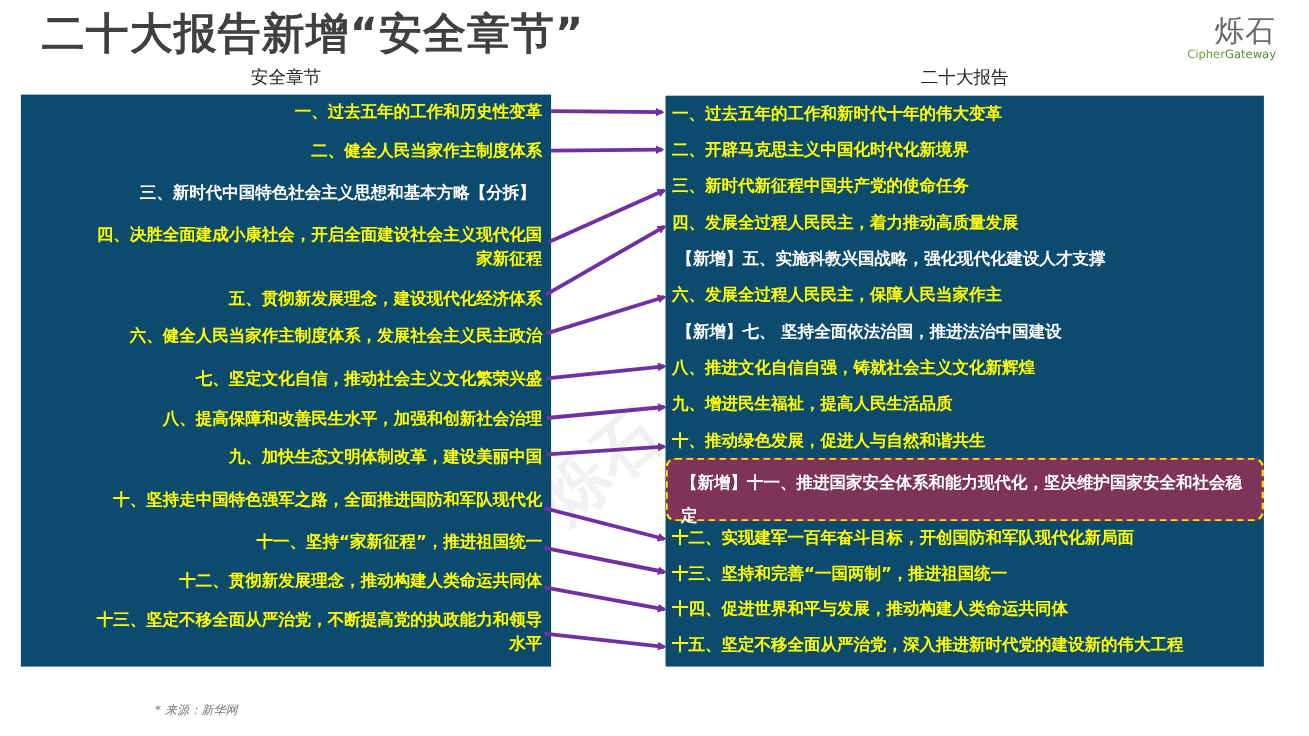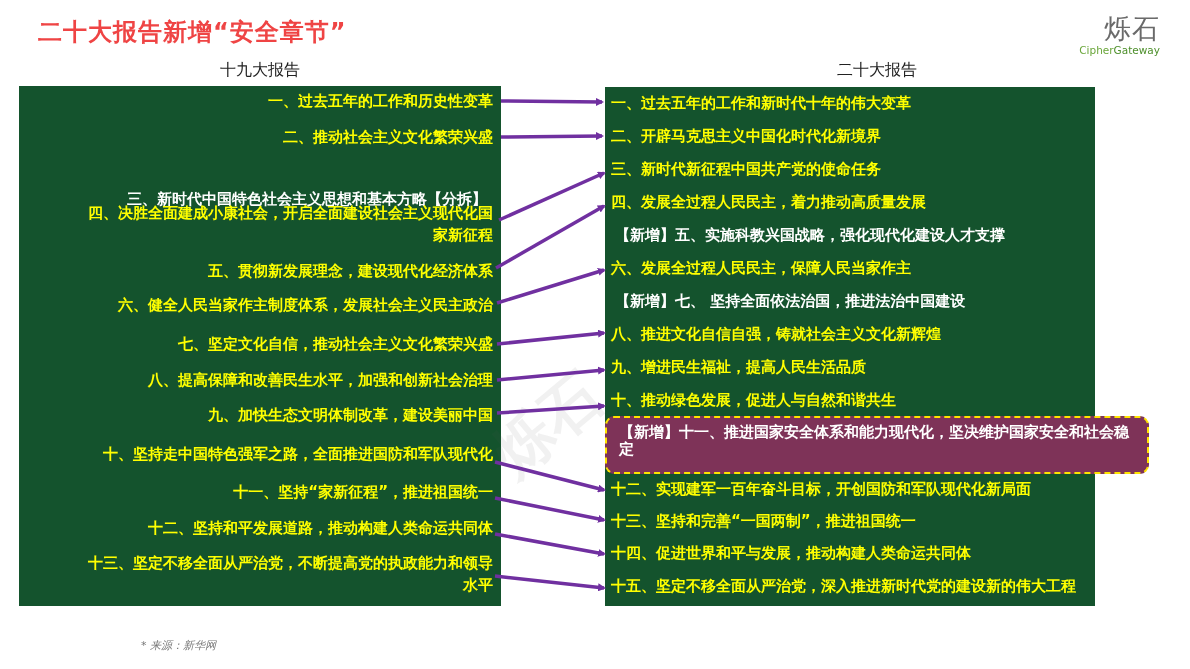--- a/index.html
+++ b/index.html
@@ -1,56 +1,56 @@
 <!DOCTYPE html>
 <html><head>
 <meta charset="utf-8">
 <style>
   * { margin: 0; padding: 0; box-sizing: border-box; }
   html, body { width: 1190px; height: 669px; background: #ffffff; overflow: hidden; }
   body { position: relative; font-family: "DejaVu Sans", "Liberation Sans", sans-serif; }
 
   .title {
     position: absolute; left: 38px; top: 14px;
-    font-size: 24px; font-weight: bold; color: #ef4444;
+    font-size: 39px; font-weight: bold; color: #404040;
     letter-spacing: 1px; line-height: 36px;
   }
   .logo { position: absolute; left: 1076px; top: 14px; width: 84px; text-align: right; }
   .logo-cn { font-size: 27px; color: #6a6a6a; line-height: 30px; letter-spacing: 1px; font-weight: normal; }
   .logo-en { font-size: 10.5px; line-height: 12px; font-weight: normal; }
   .logo-en .c1 { color: #6aa63a; }
   .logo-en .c2 { color: #4d8f2b; }
 
   .col-head {
     position: absolute; top: 60px; font-size: 16px; color: #222;
     text-align: center; line-height: 20px;
   }
   .col-head.left { left: 19px; width: 482px; }
   .col-head.right { left: 605px; width: 544px; }
 
-  .panel { position: absolute; background: #14532d; }
+  .panel { position: absolute; background: #0c4a6e; }
   .panel.left { left: 19px; top: 86px; width: 482px; height: 520px; }
-  .panel.right { left: 605px; top: 87px; width: 490px; height: 519px; padding-left: 24px; }
+  .panel.right { left: 605px; top: 87px; width: 544px; height: 519px; padding-left: 24px; }
 
   .item {
     position: absolute; font-size: 15px; font-weight: bold; color: #ffff00;
     line-height: 22px; white-space: nowrap;
   }
   .panel.left .item { right: 8px; text-align: right; }
   .panel.right .item { left: 6px; }
-  .item.white { color: #ffffff; margin-top: 24px; }
+  .item.white { color: #ffffff; }
   .item.new { color: #ffffff; left: 10px !important; }
 
   .highlight {
     position: absolute; left: 605px; top: 416px; width: 544px; height: 58px;
     background: #7e3358; border: 2px dashed #ffe400; border-radius: 9px;
     padding: 6px 10px 0 12px;
   }
   .highlight .txt {
-    color: #ffffff; font-size: 15px; font-weight: bold; line-height: 17px;
+    color: #ffffff; font-size: 15px; font-weight: bold; line-height: 30px;
   }
 
   .arrows { position: absolute; left: 0; top: 0; width: 1190px; height: 669px; pointer-events: none; }
 
   .watermark {
     position: absolute; left: 520px; top: 370px; width: 140px; height: 180px;
     pointer-events: none; opacity: 0.08; transform: rotate(-40deg);
     font-size: 60px; font-weight: bold; color: #555; line-height: 70px;
   }
   .source {
@@ -62,37 +62,37 @@
 </head>
 <body>
 
 <div class="title">二十大报告新增“安全章节”</div>
 
 <div class="logo">
   <div class="logo-cn">烁石</div>
   <div class="logo-en"><span class="c1">Cipher</span><span class="c2">Gateway</span></div>
 </div>
 
-<div class="col-head left">十九大报告</div>
+<div class="col-head left">安全章节</div>
 <div class="col-head right">二十大报告</div>
 
 <div class="panel left">
   <div class="item" style="top:4px">一、过去五年的工作和历史性变革</div>
-  <div class="item" style="top:40px">二、推动社会主义文化繁荣兴盛</div>
+  <div class="item" style="top:40px">二、健全人民当家作主制度体系</div>
   <div class="item white" style="top:78px;right:14px">三、新时代中国特色社会主义思想和基本方略【分拆】</div>
   <div class="item" style="top:116px">四、决胜全面建成小康社会，开启全面建设社会主义现代化国</div>
   <div class="item" style="top:138px">家新征程</div>
   <div class="item" style="top:174px">五、贯彻新发展理念，建设现代化经济体系</div>
   <div class="item" style="top:208px">六、健全人民当家作主制度体系，发展社会主义民主政治</div>
   <div class="item" style="top:247px">七、坚定文化自信，推动社会主义文化繁荣兴盛</div>
   <div class="item" style="top:318px">九、加快生态文明体制改革，建设美丽中国</div>
   <div class="item" style="top:283px">八、提高保障和改善民生水平，加强和创新社会治理</div>
   <div class="item" style="top:357px">十、坚持走中国特色强军之路，全面推进国防和军队现代化</div>
   <div class="item" style="top:395px">十一、坚持“家新征程”，推进祖国统一</div>
-  <div class="item" style="top:431px">十二、坚持和平发展道路，推动构建人类命运共同体</div>
+  <div class="item" style="top:431px">十二、贯彻新发展理念，推动构建人类命运共同体</div>
   <div class="item" style="top:466px">十三、坚定不移全面从严治党，不断提高党的执政能力和领导</div>
   <div class="item" style="top:488px">水平</div>
 </div>
 
 <div class="panel right">
   <div class="item" style="top:5px">一、过去五年的工作和新时代十年的伟大变革</div>
   <div class="item" style="top:38px">二、开辟马克思主义中国化时代化新境界</div>
   <div class="item" style="top:71px">三、新时代新征程中国共产党的使命任务</div>
   <div class="item" style="top:104px">四、发展全过程人民民主，着力推动高质量发展</div>
   <div class="item new" style="top:137px">【新增】五、实施科教兴国战略，强化现代化建设人才支撑</div>

